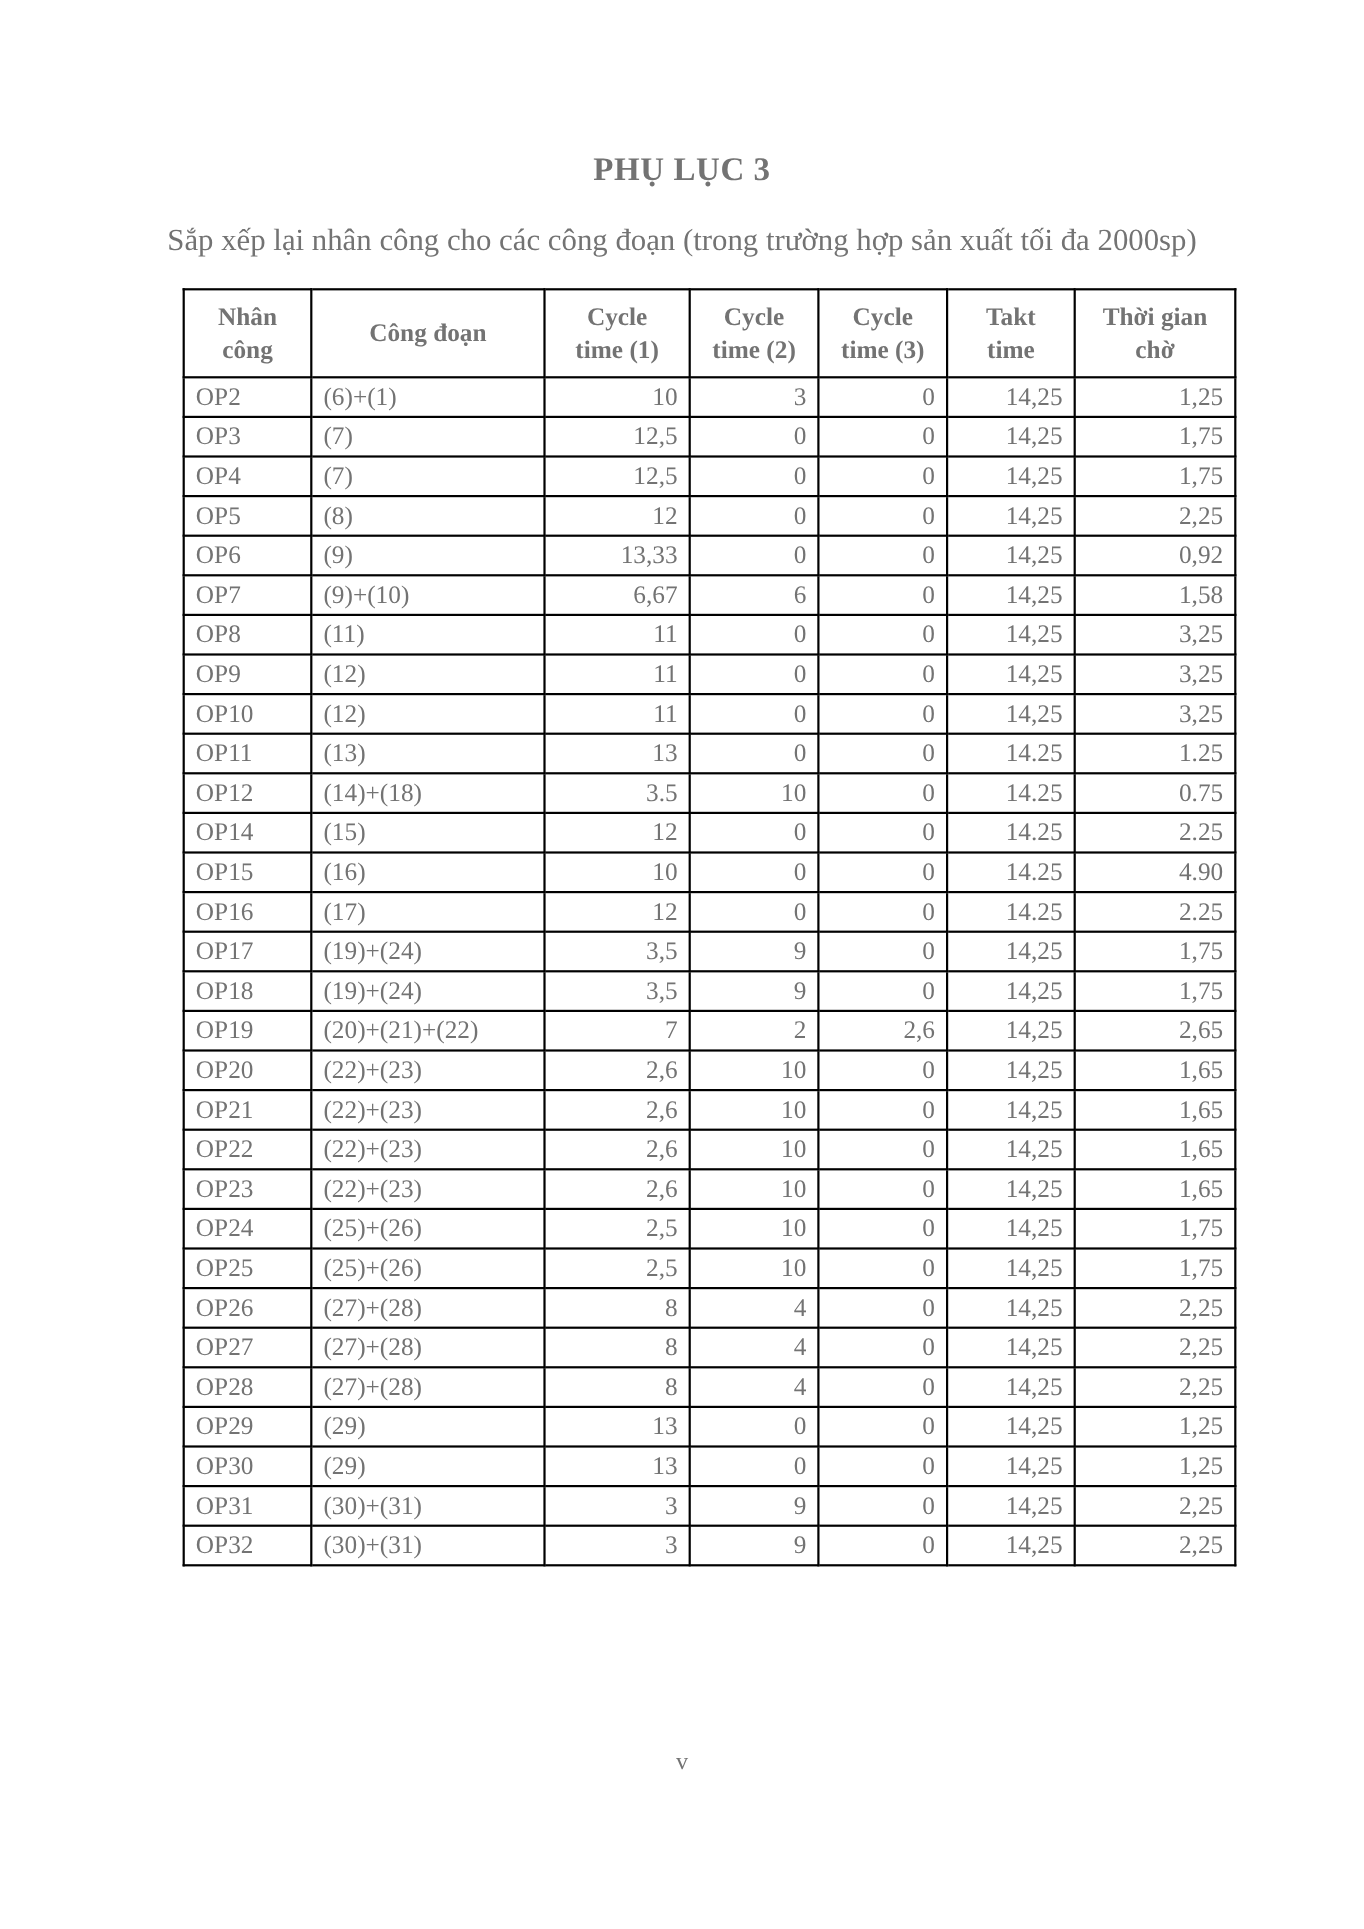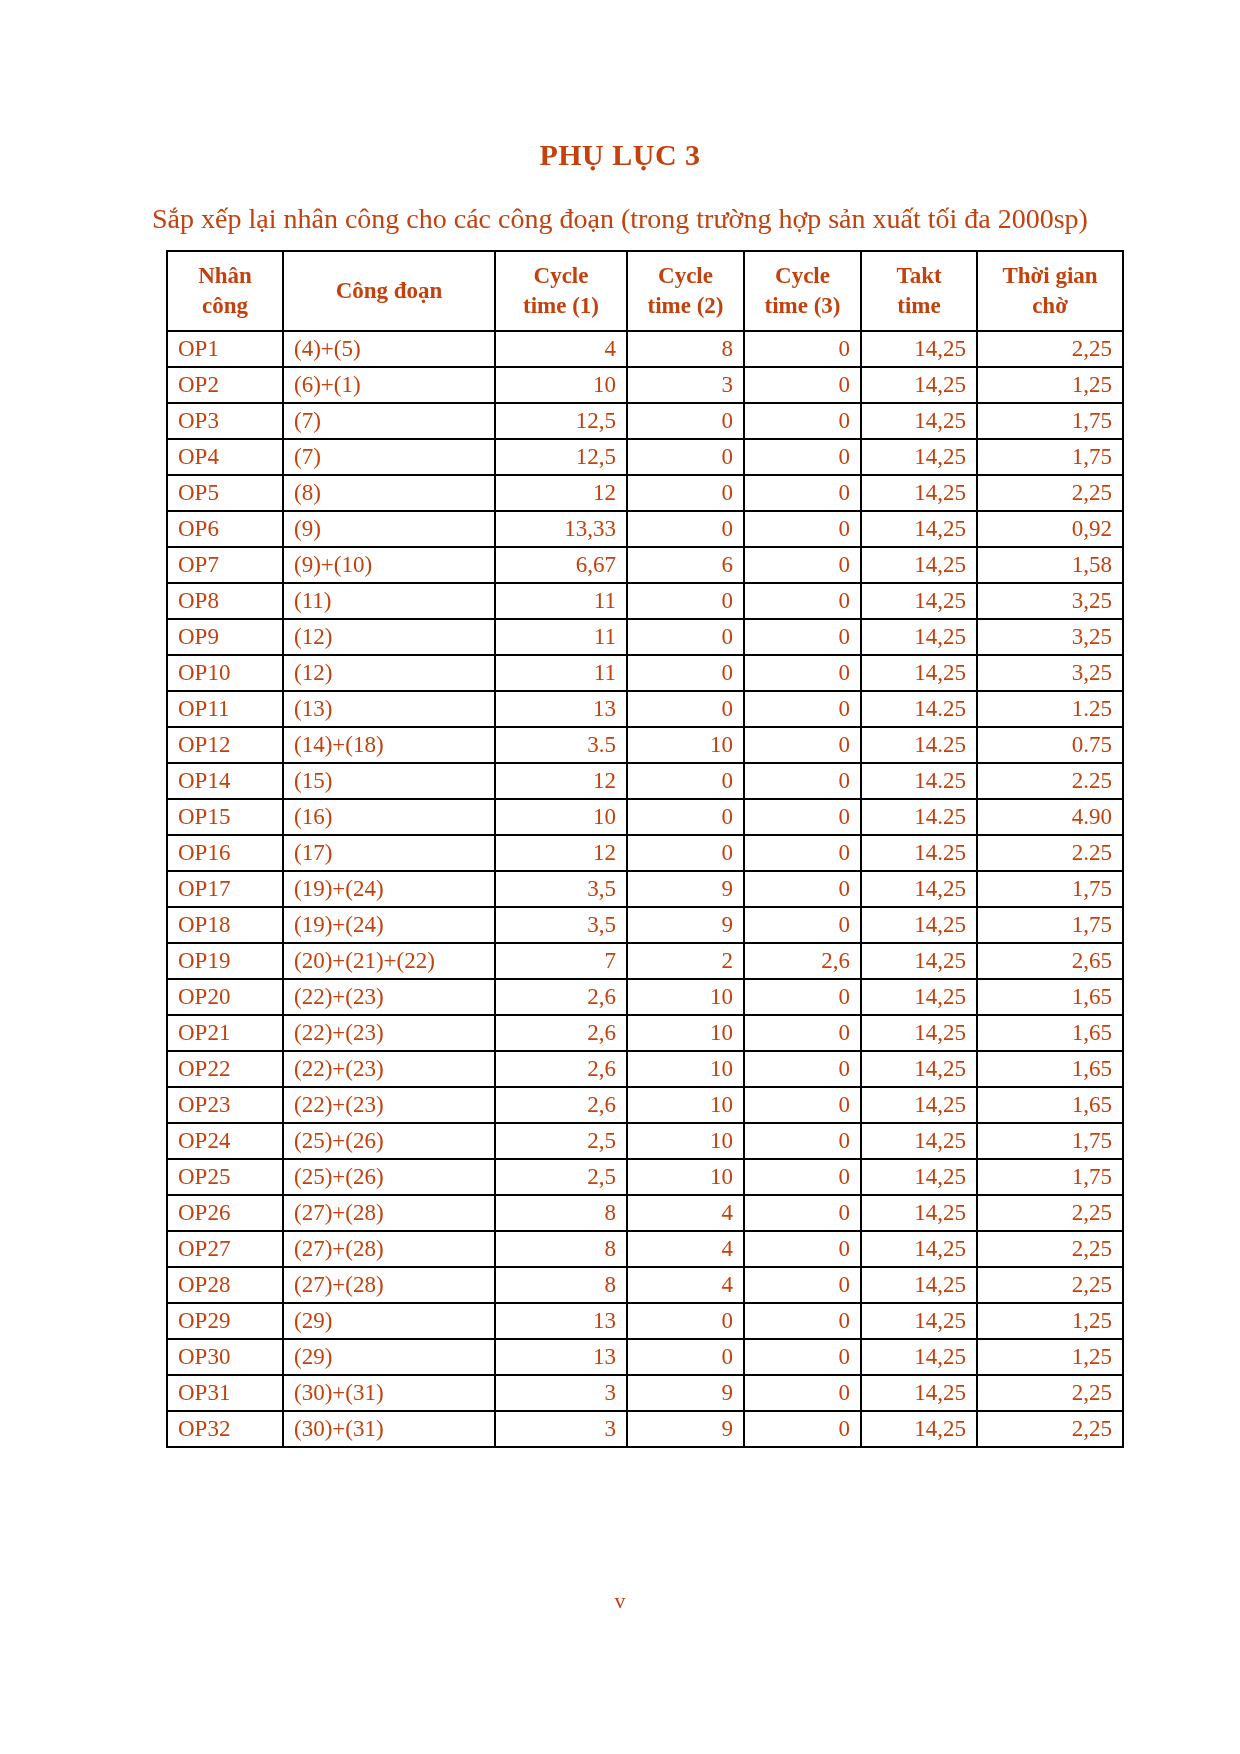--- a/index.html
+++ b/index.html
@@ -6,21 +6,21 @@
     margin: 0;
     padding: 0;
     background: #ffffff;
   }
   .page {
     position: relative;
     width: 1240px;
     height: 1754px;
     background: #ffffff;
     font-family: "Liberation Serif", "DejaVu Serif", serif;
-    color: #c2410c;
+    color: #737373;
     overflow: hidden;
   }
   .doc-title {
     position: absolute;
     top: 138px;
     left: 0;
     width: 100%;
     text-align: center;
     font-size: 30px;
     font-weight: bold;
@@ -30,21 +30,21 @@
     position: absolute;
     top: 203px;
     left: 0;
     width: 100%;
     text-align: center;
     font-size: 28px;
     font-weight: normal;
   }
   table.data-table {
     position: absolute;
-    top: 250px;
+    top: 262px;
     left: 166px;
     width: 956px;
     border-collapse: collapse;
     table-layout: fixed;
     padding-left: 47px;
   }
   table.data-table th,
   table.data-table td {
     border: 2px solid #000000;
     font-size: 23px;
@@ -107,29 +107,20 @@
           <th>Cycle
 time (3)</th>
           <th>Takt
 time</th>
           <th>Thời gian
 chờ</th>
         </tr>
     </thead>
     <tbody>
         <tr>
-          <td class="col-left">OP1</td>
-          <td class="col-left">(4)+(5)</td>
-          <td class="col-num">4</td>
-          <td class="col-num">8</td>
-          <td class="col-num">0</td>
-          <td class="col-num">14,25</td>
-          <td class="col-num">2,25</td>
-        </tr>
-        <tr>
           <td class="col-left">OP2</td>
           <td class="col-left">(6)+(1)</td>
           <td class="col-num">10</td>
           <td class="col-num">3</td>
           <td class="col-num">0</td>
           <td class="col-num">14,25</td>
           <td class="col-num">1,25</td>
         </tr>
         <tr>
           <td class="col-left">OP3</td>

